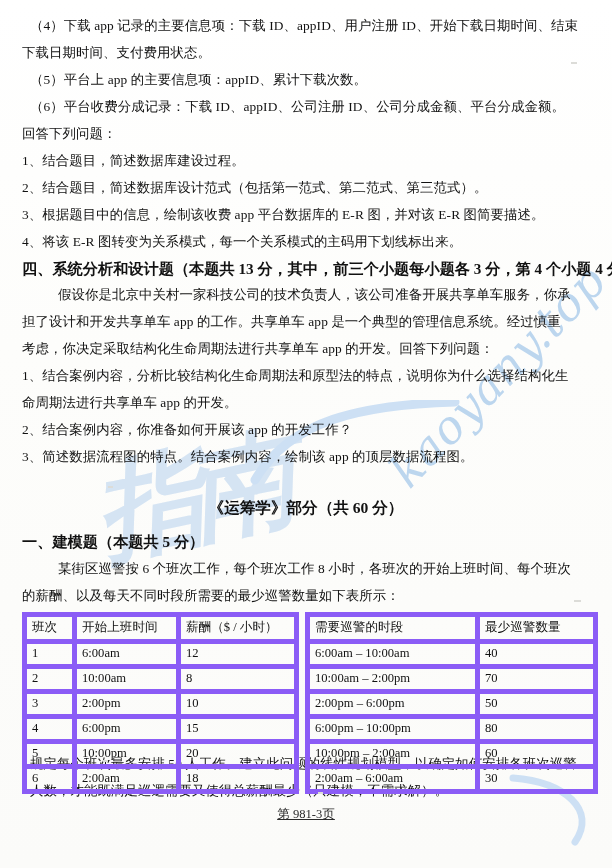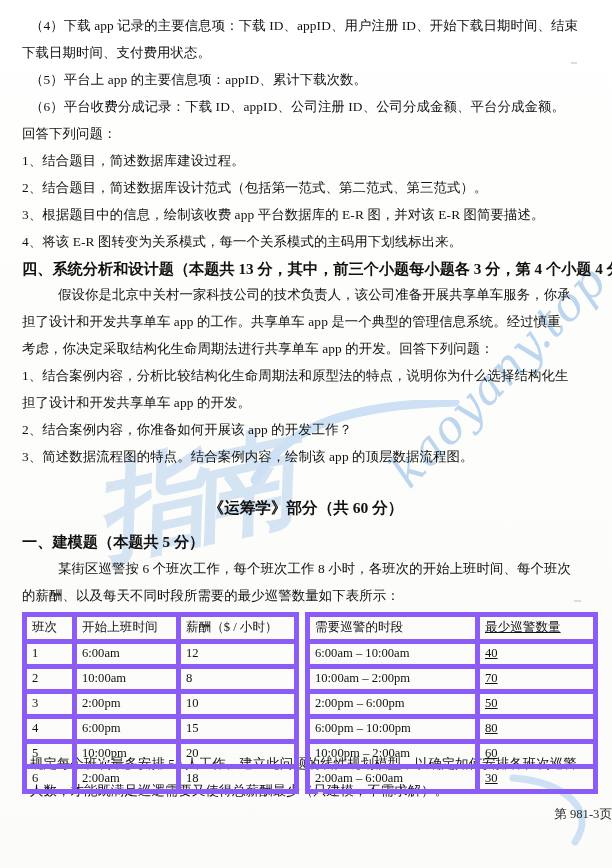--- a/index.html
+++ b/index.html
@@ -91,23 +91,24 @@
     text-align: center;
     font-size: 15.6px;
     font-weight: 700;
     white-space: nowrap;
   }
   .footer {
     position: absolute;
     width: 612px;
     left: 0;
     top: 806px;
-    text-align: right;
+    text-align: center;
     font-size: 12.6px;
     color: #2a2a2a;
+    text-decoration: underline;
   }
 
   
   .tbl {
     position: absolute;
     border-collapse: collapse;
     font-size: 12.6px;
     z-index: 3;
     background: transparent;
   }
@@ -124,21 +125,21 @@
   .tbl th { font-weight: 400; }
 
   #tbl-shift  { left: 22px;  top: 612px; }
   #tbl-demand { left: 305px; top: 612px; }
 
   #tbl-shift  td:nth-child(1), #tbl-shift  th:nth-child(1) { width: 50px; }
   #tbl-shift  td:nth-child(2), #tbl-shift  th:nth-child(2) { width: 104px; }
   #tbl-shift  td:nth-child(3), #tbl-shift  th:nth-child(3) { width: 118px; }
 
   #tbl-demand td:nth-child(1), #tbl-demand th:nth-child(1) { width: 170px; }
-  #tbl-demand td:nth-child(2), #tbl-demand th:nth-child(2) { width: 118px; text-decoration: underline; }
+  #tbl-demand td:nth-child(2), #tbl-demand th:nth-child(2) { width: 118px; }
 
   
   .speck { position: absolute; background: #dcdcd8; z-index: 4; }
 </style>
 </head>
 <body>
 
 <div id="paper"></div>
 
 <div id="wm-layer">
@@ -166,21 +167,21 @@
   <div class="pline" style="left:22px; top:207px;">3、根据题目中的信息，绘制该收费 app 平台数据库的 E-R 图，并对该 E-R 图简要描述。</div>
   <div class="pline" style="left:22px; top:234px;">4、将该 E-R 图转变为关系模式，每一个关系模式的主码用下划线标出来。</div>
 
   <div class="ttl" style="left:22px; top:259px;">四、系统分析和设计题（本题共 13 分，其中，前三个小题每小题各 3 分，第 4 个小题 4 分）</div>
 
   <div class="pline" style="left:58px; top:287px;">假设你是北京中关村一家科技公司的技术负责人，该公司准备开展共享单车服务，你承</div>
   <div class="pline" style="left:22px; top:314px;">担了设计和开发共享单车 app 的工作。共享单车 app 是一个典型的管理信息系统。经过慎重</div>
   <div class="pline" style="left:22px; top:341px;">考虑，你决定采取结构化生命周期法进行共享单车 app 的开发。回答下列问题：</div>
 
   <div class="pline" style="left:22px; top:368px;">1、结合案例内容，分析比较结构化生命周期法和原型法的特点，说明你为什么选择结构化生</div>
-  <div class="pline" style="left:22px; top:395px;">担了设计和开发共享单车 app 的开发。</div>
+  <div class="pline" style="left:22px; top:395px;">命周期法进行共享单车 app 的开发。</div>
   <div class="pline" style="left:22px; top:422px;">2、结合案例内容，你准备如何开展该 app 的开发工作？</div>
   <div class="pline" style="left:22px; top:449px;font-family:Liberation Serif, serif;">3、简述数据流程图的特点。结合案例内容，绘制该 app 的顶层数据流程图。</div>
 
   <div class="sect-title" style="top:498px;">《运筹学》部分（共 60 分）</div>
   <div class="ttl" style="left:22px; top:532px;">一、建模题（本题共 5 分）</div>
 
   <div class="pline" style="left:58px; top:561px;">某街区巡警按 6 个班次工作，每个班次工作 8 小时，各班次的开始上班时间、每个班次</div>
   <div class="pline" style="left:22px; top:588px;">的薪酬、以及每天不同时段所需要的最少巡警数量如下表所示：</div>
 
   <div class="pline" style="left:30px; top:756px;">规定每个班次最多安排 50 人工作。建立此问题的线性规划模型，以确定如何安排各班次巡警</div>

